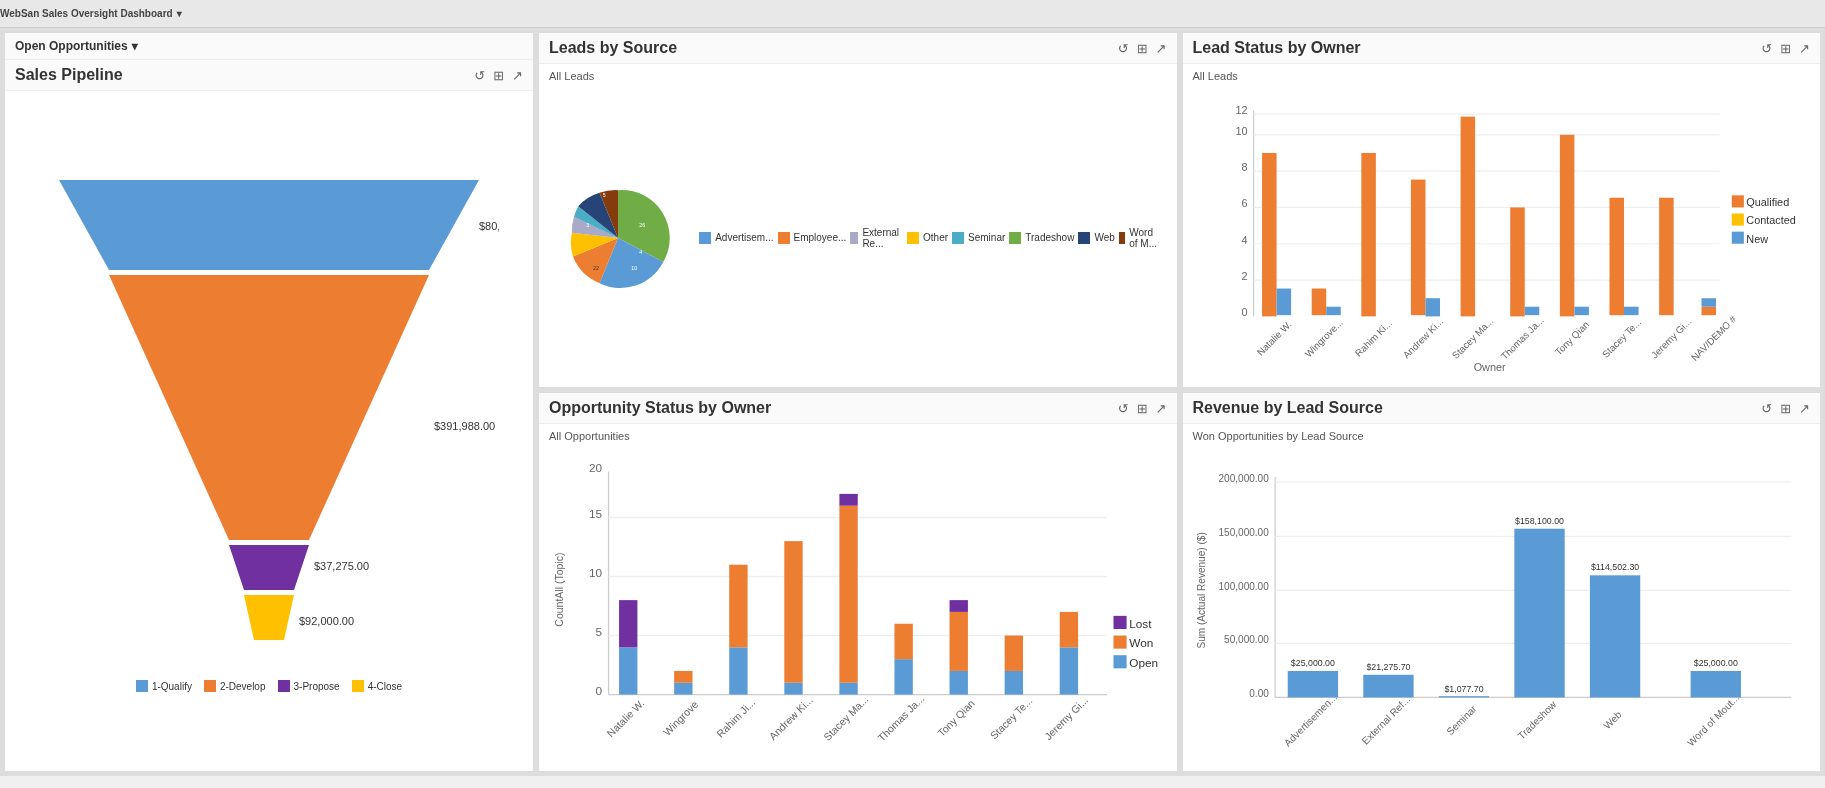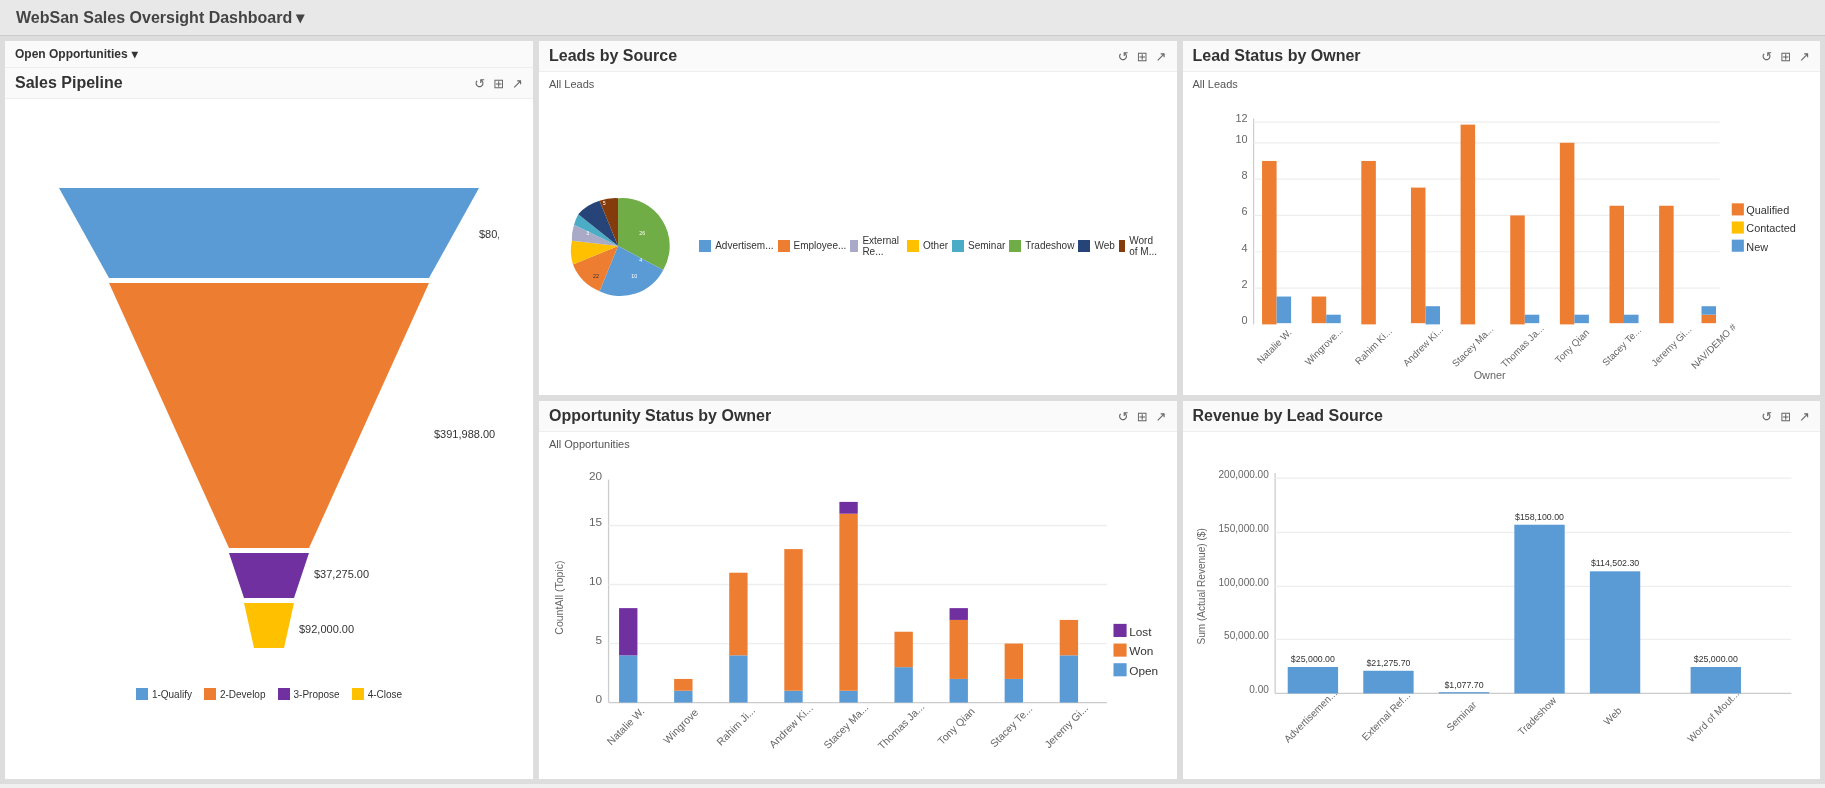--- a/index.html
+++ b/index.html
@@ -1,21 +1,21 @@
 <!DOCTYPE html>
 <html><head>
   <meta charset="utf-8">
   <style>
     * { box-sizing: border-box; margin: 0; padding: 0; }
     body { font-family: 'Segoe UI', Arial, sans-serif; background: #f0f0f0; font-size: 11px; color: #333; }
 
     .top-bar {
       background: #e8e8e8;
-      padding: 8px 16px;
-      font-size: 16px;
+      padding: 8px 0;
+      font-size: 10px;
       font-weight: 600;
       color: #444;
       display: flex;
       align-items: center;
       gap: 4px;
       border-bottom: 1px solid #ccc;
     }
 
     .dashboard {
       display: grid;
@@ -434,20 +434,21 @@
 
   <div class="panel">
     <div class="panel-header">
       <span class="panel-title">Revenue by Lead Source</span>
       <div class="panel-icons">
         <span>↺</span>
         <span>⊞</span>
         <span>↗</span>
       </div>
     </div>
+    <div class="panel-subtitle">Won Opportunities by Lead Source</div>
     <div class="panel-content" style="padding:4px;">
       <svg width="100%" height="100%" viewBox="0 0 500 230">
 
         <line x1="70" y1="10" x2="70" y2="185" stroke="#ccc" stroke-width="1"></line>
         <line x1="70" y1="185" x2="480" y2="185" stroke="#ccc" stroke-width="1"></line>
 
         <text x="65" y="185" font-size="8" text-anchor="end" fill="#666">0.00</text>
         <text x="65" y="142" font-size="8" text-anchor="end" fill="#666">50,000.00</text>
         <text x="65" y="100" font-size="8" text-anchor="end" fill="#666">100,000.00</text>
         <text x="65" y="57" font-size="8" text-anchor="end" fill="#666">150,000.00</text>

